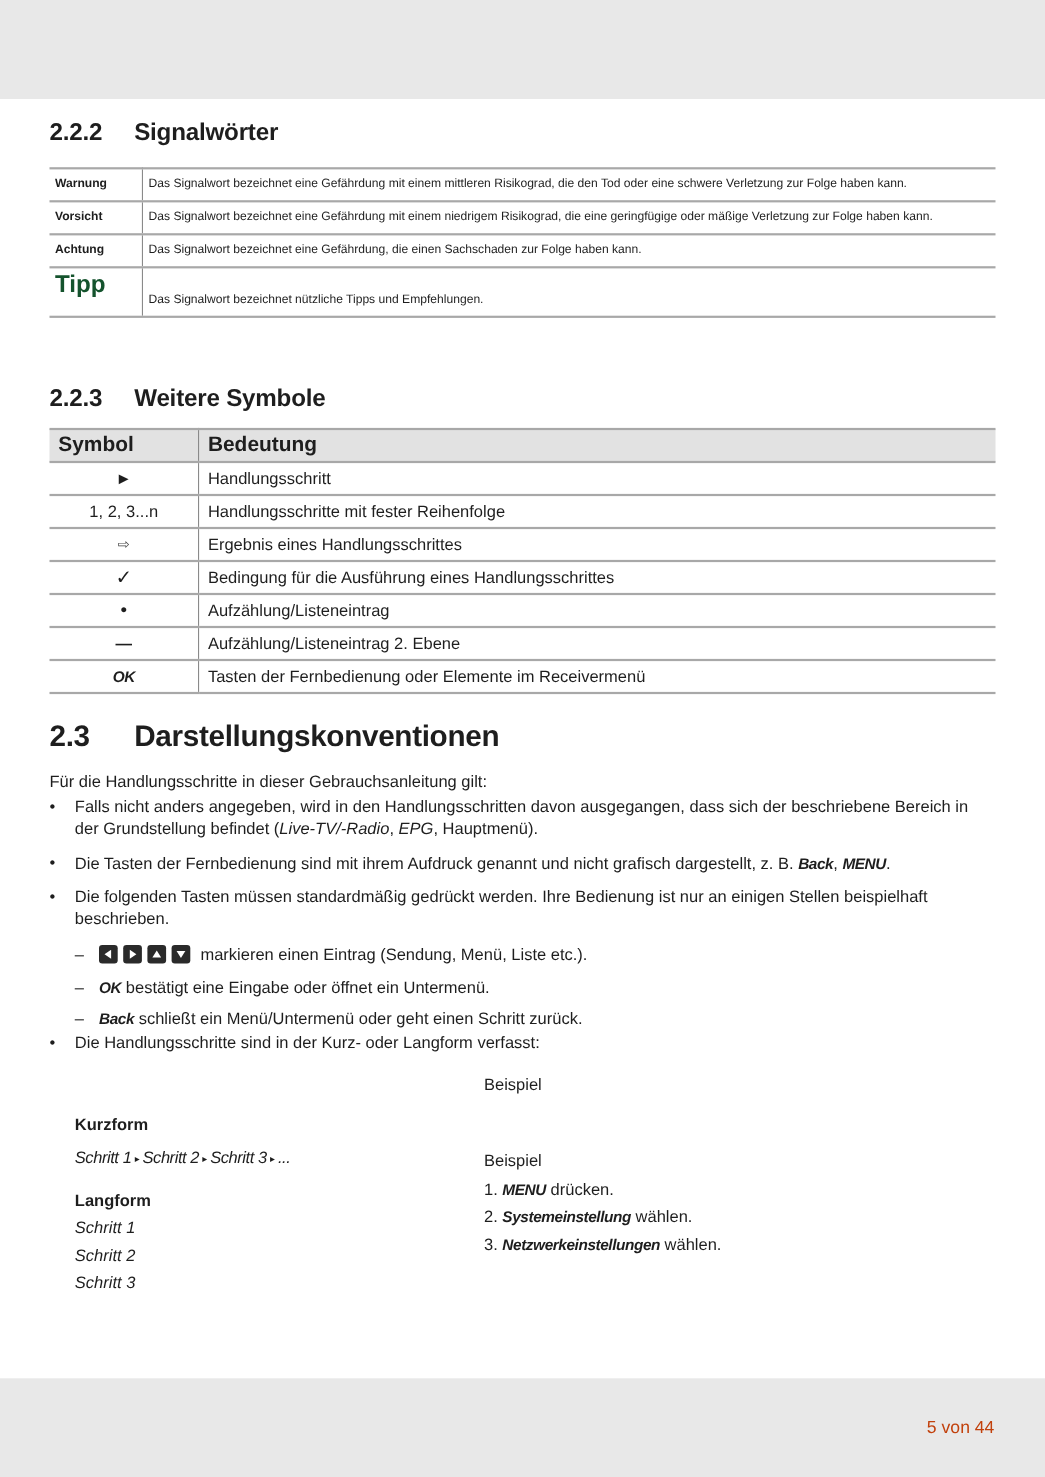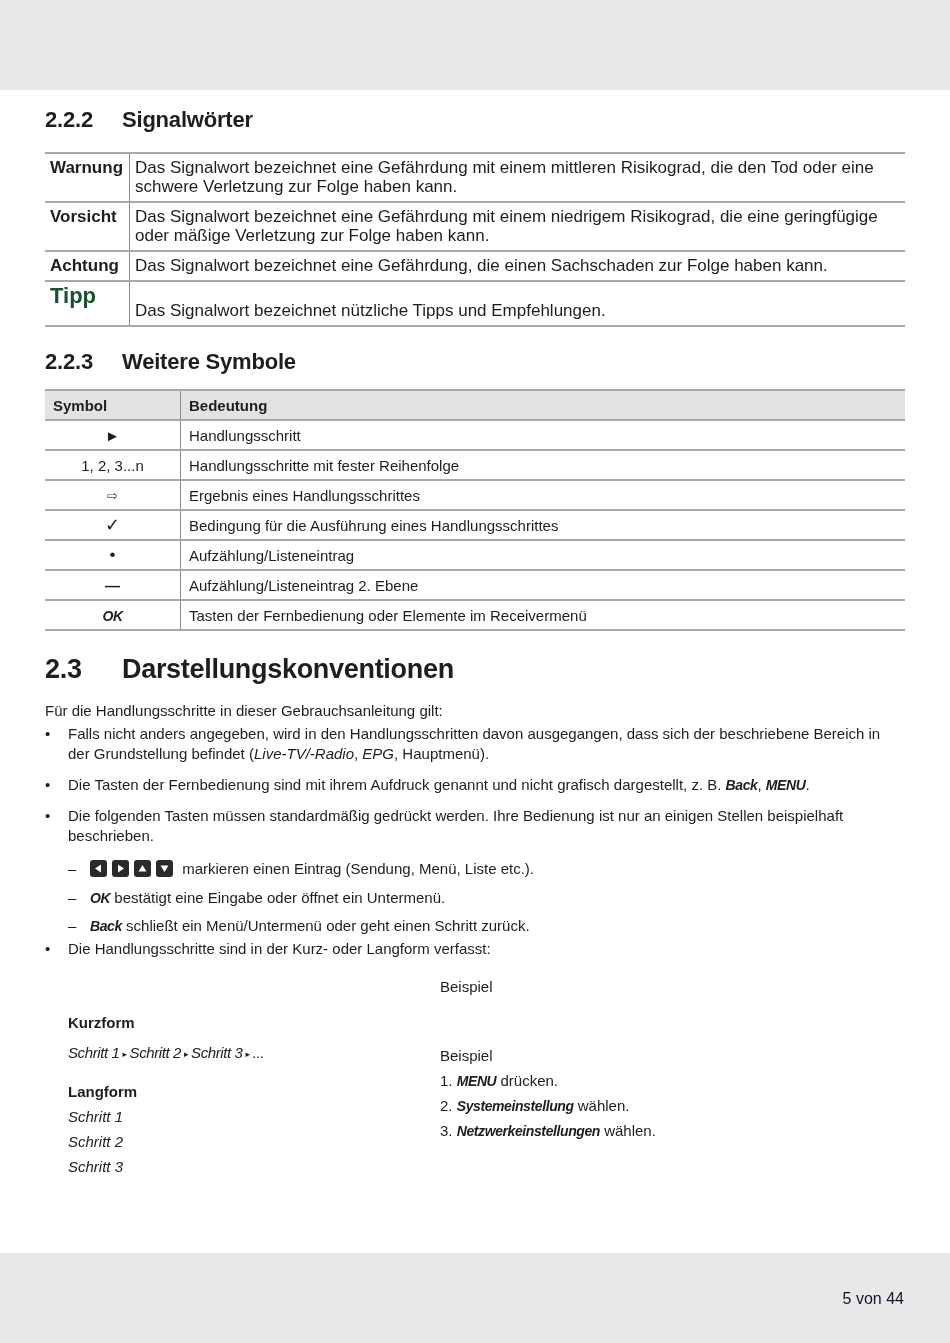--- a/index.html
+++ b/index.html
@@ -4,38 +4,38 @@
 <style>
   html, body { margin: 0; padding: 0; }
   body {
     width: 950px; height: 1343px; position: relative; overflow: hidden;
     background: #ffffff; color: #1e1e1e;
     font-family: "Liberation Sans", "DejaVu Sans", sans-serif;
     font-size: 15px;
   }
   .top-band { position: absolute; left: 0; top: 0; width: 950px; height: 90px; background: #e8e8e8; }
   .bottom-band { position: absolute; left: 0; top: 1253px; width: 950px; height: 90px; background: #e8e8e8; }
-  .page-num { position: absolute; right: 46px; top: 1290px; font-size: 16px; color: #0f172a; }
+  .page-num { position: absolute; right: 46px; top: 1290px; font-size: 16px; color: #c2410c; }
 
   .content { position: absolute; left: 45px; top: 0; width: 860px; }
   h2.sec { position: absolute; left: 0; margin: 0; font-size: 22px; font-weight: bold; color: #1e1e1e; letter-spacing: -0.2px; }
   h2.sec .num { display: inline-block; width: 77px; }
   h1.sec { position: absolute; left: 0; margin: 0; font-size: 27px; font-weight: bold; color: #1e1e1e; letter-spacing: -0.3px; }
   h1.sec .num { display: inline-block; width: 77px; }
 
   table { border-collapse: collapse; width: 860px; position: absolute; left: 0; }
   .sig-table { top: 152px; border-top: 2px solid #a8a8a8; }
-  .sig-table td { border-bottom: 2px solid #a8a8a8; vertical-align: top; font-size: 17px; line-height: 19px; }
+  .sig-table td { border-bottom: 2px solid #a8a8a8; vertical-align: top; font-size: 11px; line-height: 19px; }
   .sig-table td.word { width: 79px; font-weight: bold; padding: 4px 0 5px 5px; border-right: 1.5px solid #8a8a8a; }
   .sig-table td.desc { padding: 4px 6px 5px 5px; }
   .sig-table tr.r-tipp td.word { font-size: 22px; color: #14532d; padding-top: 4px; padding-bottom: 2px; }
   .sig-table tr.r-tipp td.desc { padding-top: 19px; }
 
   .sym-table { top: 389px; border-top: 2px solid #a8a8a8; }
-  .sym-table th { background: #e2e2e2; font-weight: bold; text-align: left; font-size: 15px; height: 28px; padding: 0 8px; border-bottom: 2px solid #a8a8a8; }
+  .sym-table th { background: #e2e2e2; font-weight: bold; text-align: left; font-size: 19px; height: 28px; padding: 0 8px; border-bottom: 2px solid #a8a8a8; }
   .sym-table th.c1 { width: 119px; border-right: 1.5px solid #8a8a8a; }
   .sym-table td { height: 28px; border-bottom: 2px solid #a8a8a8; font-size: 15px; padding: 0 8px; }
   .sym-table td.c1 { text-align: center; border-right: 1.5px solid #8a8a8a; }
   .sym-table td.c1 .ok { font-style: italic; font-weight: bold; font-family: "Liberation Sans Narrow", "Liberation Sans", sans-serif; font-size: 14px; letter-spacing: -0.5px; }
 
   p.intro { position: absolute; left: 0; top: 701px; margin: 0; font-size: 15px; line-height: 20px; }
   .bullet { position: absolute; left: 0; width: 860px; font-size: 15px; line-height: 20px; }
   .bullet .dot { position: absolute; left: 0; top: 0; }
   .bullet .txt { margin-left: 23px; display: block; }
   .dash { position: absolute; left: 23px; font-size: 15px; line-height: 20px; }

